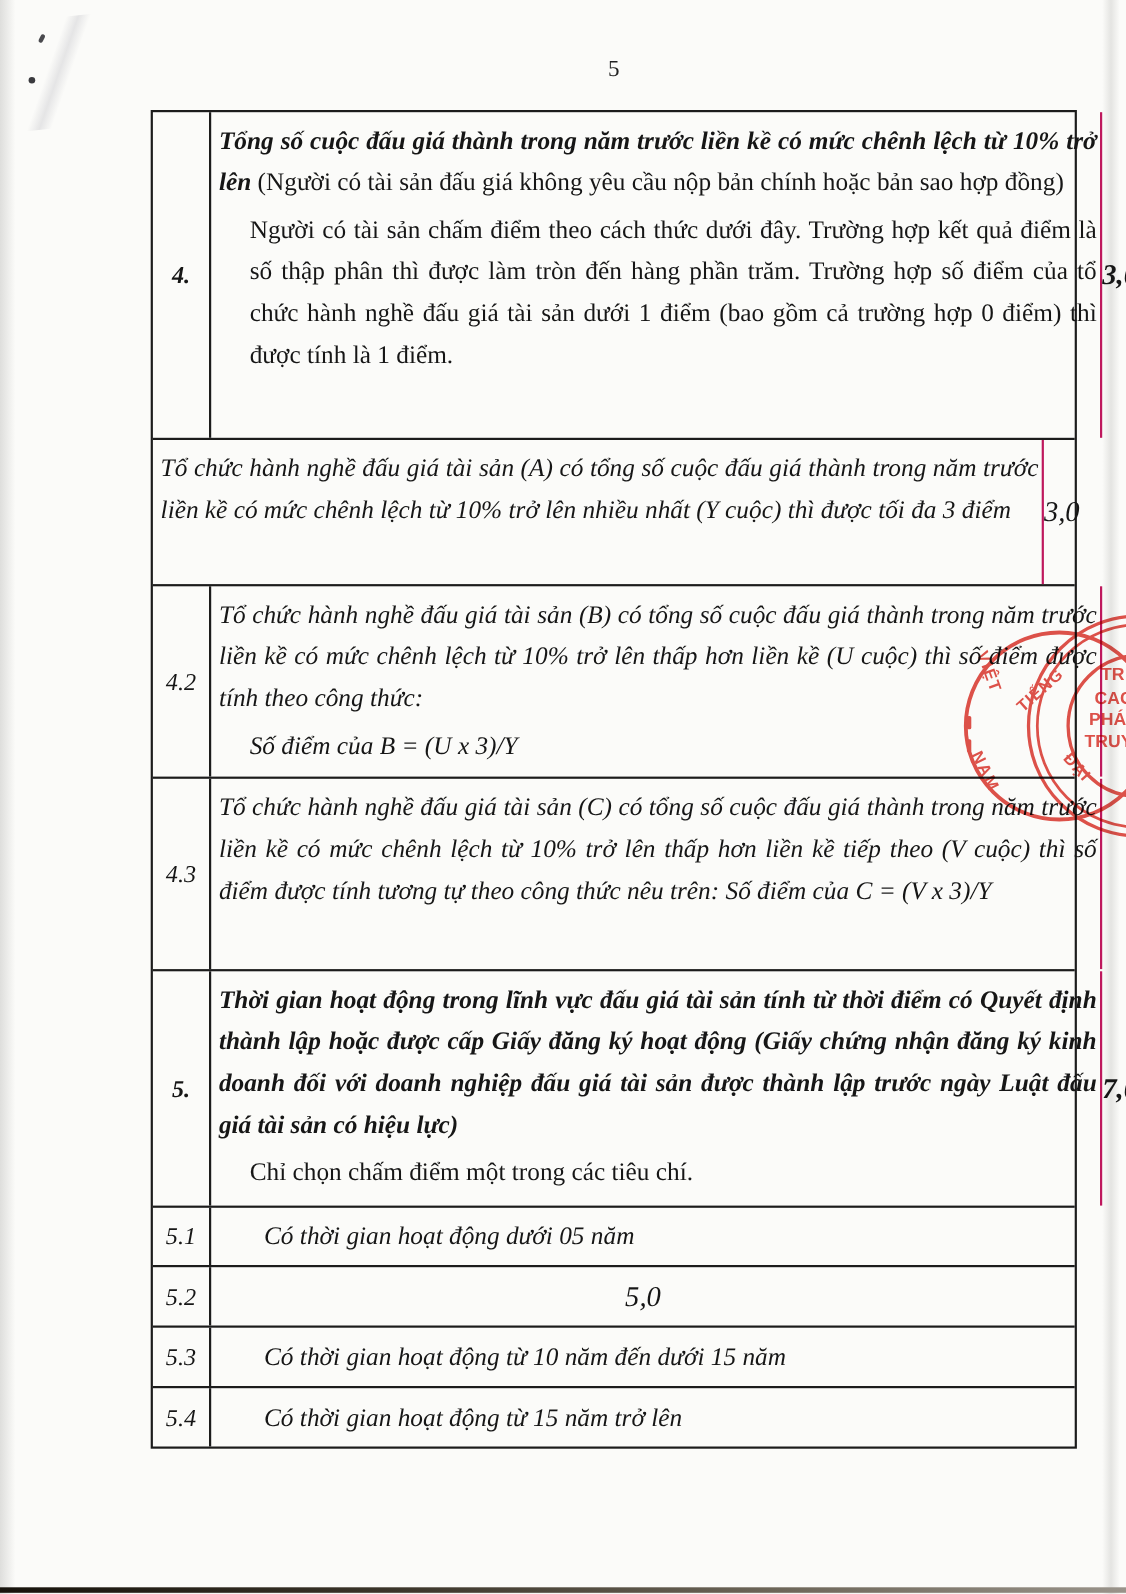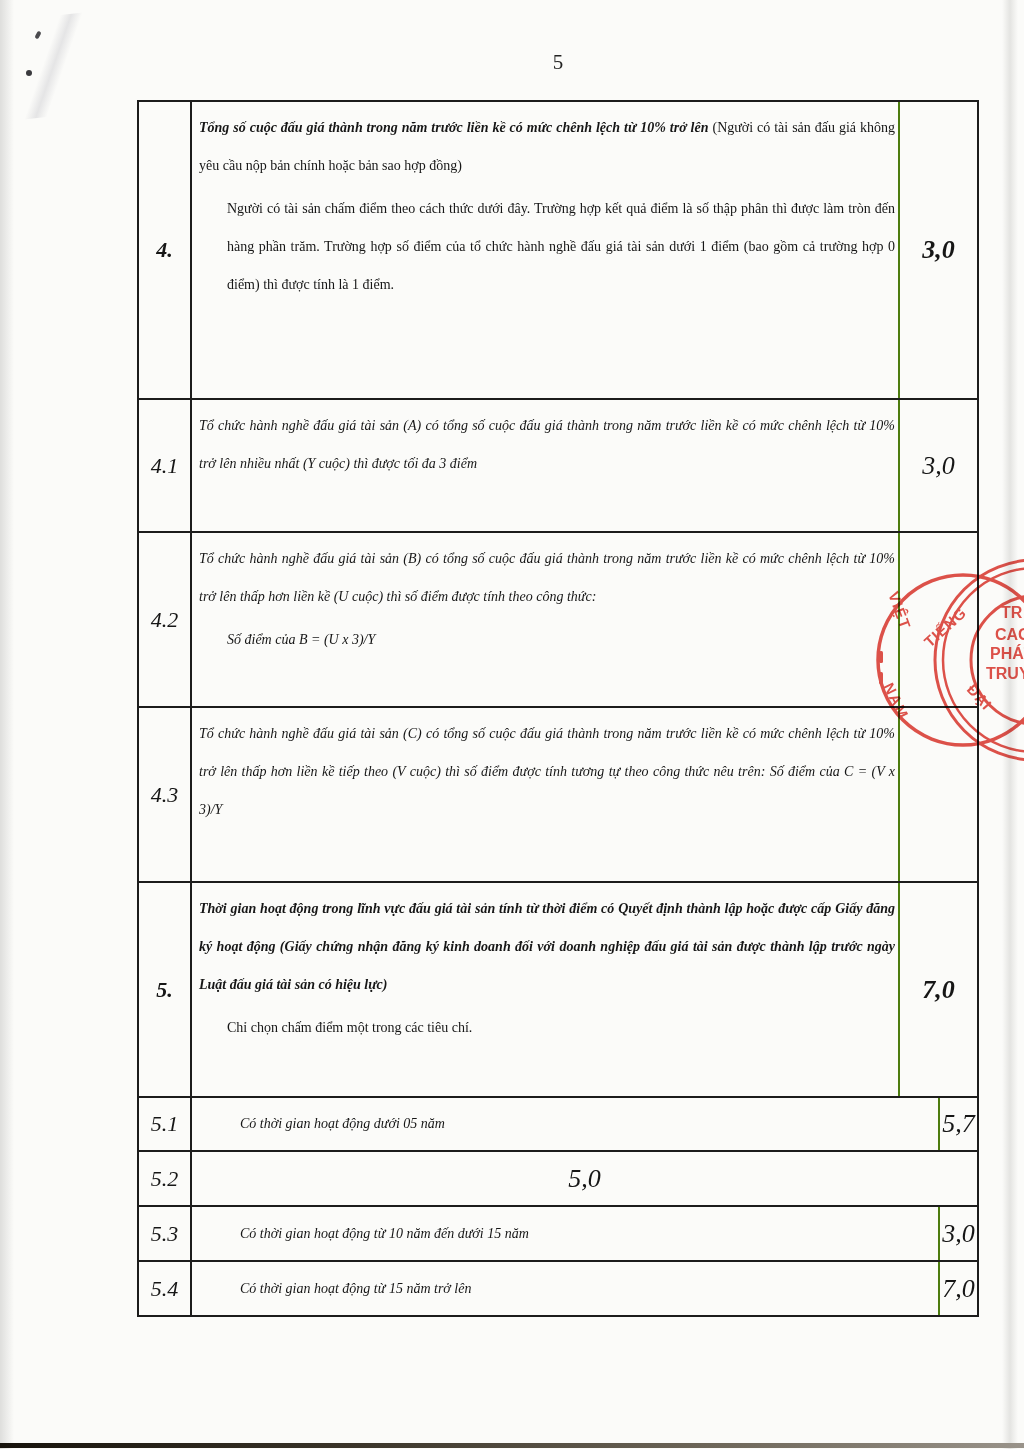--- a/index.html
+++ b/index.html
@@ -20,22 +20,22 @@
   .row{display:flex;border-bottom:2px solid #1c1c1c;box-sizing:border-box;}
   .row:last-child{border-bottom:none;}
   .r0{height:298px}.r1{height:133px}.r2{height:175px}.r3{height:175px}
   .r4{height:215px}.r5{height:54px}.r6{height:55px}.r7{height:55px}.r8{height:53px}
   .cell{box-sizing:border-box;}
   .no{
     width:53px;border-right:2px solid #1c1c1c;flex:none;
     display:flex;align-items:center;justify-content:center;font-size:22px;
   }
   .content{
-    width:708px;flex:none;border-right:2px solid #4d7c0f;
-    padding:7px 3px 4px 7px;font-size:14px;line-height:38px;text-align:justify;
+    width:810px;flex:none;border-right:2px solid #be185d;
+    padding:7px 3px 4px 7px;font-size:23px;line-height:38px;text-align:justify;
   }
   .content p{margin:0;}
   .content p + p{margin-top:5px;margin-left:28px;}
   .content.oneline{
     display:flex;align-items:center;text-align:left;padding:0 0 0 8px;margin-left:40px;
   }
   .score{
     flex:1;display:flex;align-items:center;justify-content:center;font-size:26px;
   }
   .bi{font-weight:bold;font-style:italic;}
@@ -92,21 +92,20 @@
     <div class="row r0">
       <div class="cell no bi">4.</div>
       <div class="cell content">
         <p><span class="bi">Tổng số cuộc đấu giá thành trong năm trước liền kề có mức chênh lệch từ 10% trở lên</span><span> (Người có tài sản đấu giá không yêu cầu nộp bản chính hoặc bản sao hợp đồng)</span></p>
         <p>Người có tài sản chấm điểm theo cách thức dưới đây. Trường hợp kết quả điểm là số thập phân thì được làm tròn đến hàng phần trăm. Trường hợp số điểm của tổ chức hành nghề đấu giá tài sản dưới 1 điểm (bao gồm cả trường hợp 0 điểm) thì được tính là 1 điểm.</p>
       </div>
       <div class="cell score bi">3,0</div>
     </div>
 
     <div class="row r1">
-      <div class="cell no it">4.1</div>
       <div class="cell content it">
         <p>Tổ chức hành nghề đấu giá tài sản (A) có tổng số cuộc đấu giá thành trong năm trước liền kề có mức chênh lệch từ 10% trở lên nhiều nhất (Y cuộc) thì được tối đa 3 điểm</p>
       </div>
       <div class="cell score it">3,0</div>
     </div>
 
     <div class="row r2">
       <div class="cell no it">4.2</div>
       <div class="cell content it">
         <p>Tổ chức hành nghề đấu giá tài sản (B) có tổng số cuộc đấu giá thành trong năm trước liền kề có mức chênh lệch từ 10% trở lên thấp hơn liền kề (U cuộc) thì số điểm được tính theo công thức:</p>

